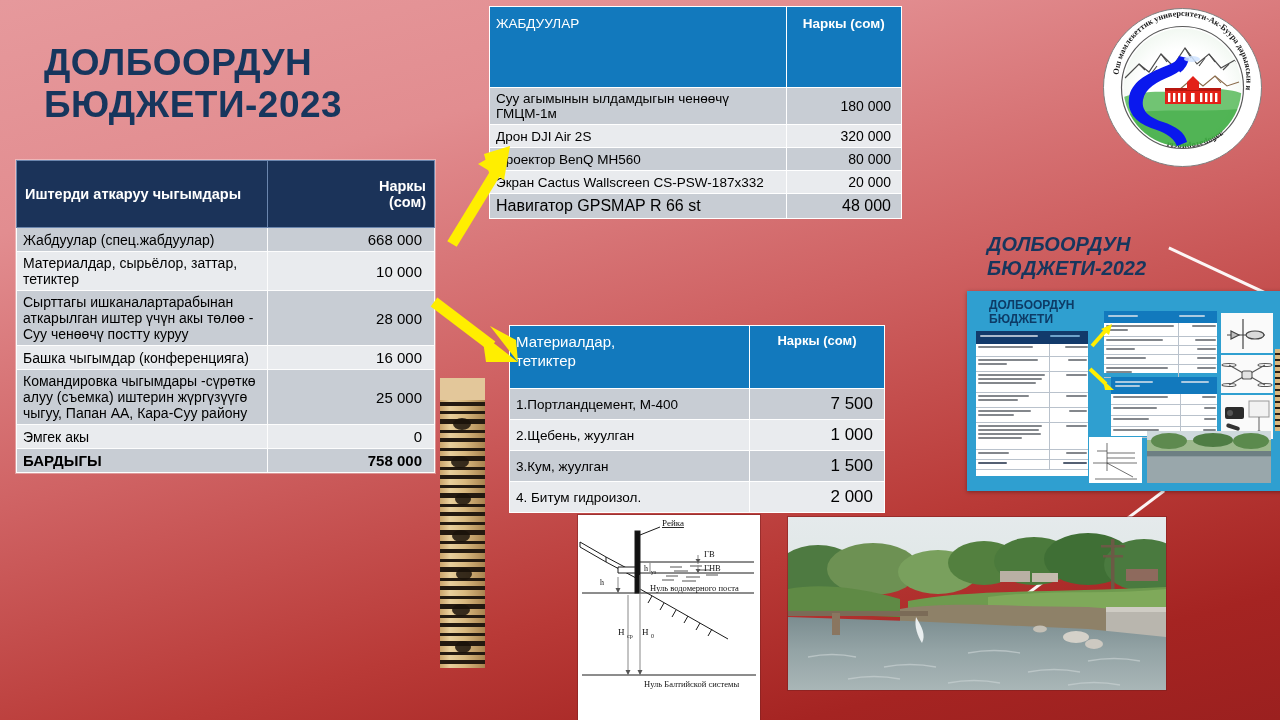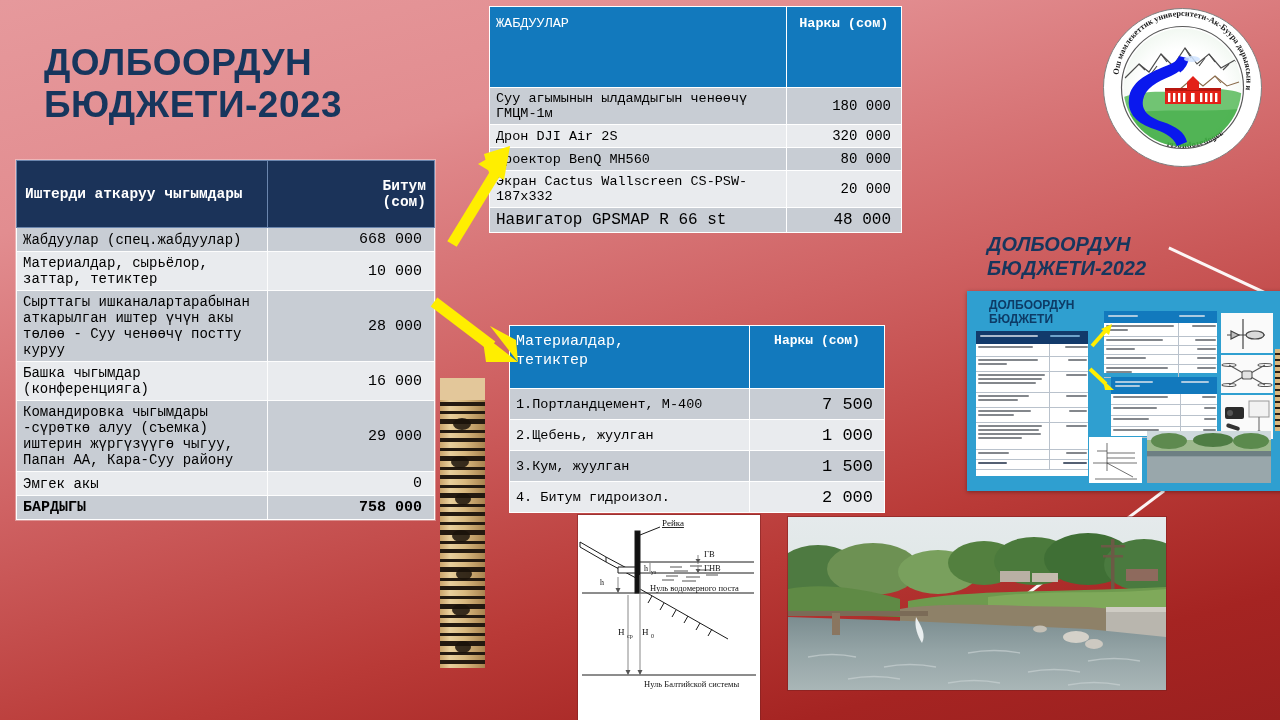--- a/index.html
+++ b/index.html
@@ -11,21 +11,21 @@
   }
 
   
   #slide-title{
     position:absolute;left:44px;top:42px;width:400px;
     font-size:37px;font-weight:bold;line-height:1.14;
     color:#17365d;letter-spacing:.5px;
   }
 
   
-  .tbl{position:absolute;border-collapse:collapse;table-layout:fixed;font-family:Liberation Mono, monospace;}
+  .tbl{position:absolute;border-collapse:collapse;table-layout:fixed;}
   .tbl td,.tbl th{padding:3px 6px;vertical-align:middle;}
 
   
   #budget-table{left:16px;top:160px;width:419px;
      box-shadow:0 0 0 1px rgba(255,255,255,.35);}
   #budget-table th{background:#1b3359;color:#fff;font-size:14.5px;font-weight:bold;
      border:1px solid #6b86ae;text-align:left;height:58px;padding:4px 8px;}
   #budget-table th.num{text-align:right;}
   #budget-table td{font-size:14px;color:#000;border:1px solid #fdfdfd;}
   #budget-table td.num{text-align:right;font-size:15px;padding-right:12px;}
@@ -104,21 +104,21 @@
 
 <table class="tbl" id="budget-table">
   <colgroup>
       <col style="width:60%">
       <col style="width:40%">
     </colgroup>
   <thead>
     <tr>
       <th>Иштерди аткаруу чыгымдары</th>
       <th class="num">
-        <div>Битум</div>
+        <div>Наркы</div>
         <div>(сом)</div>
       </th>
     </tr>
   </thead>
   <tbody>
       <tr>
         <td>Жабдуулар (спец.жабдуулар)</td>
         <td class="num">668 000</td>
       </tr>
       <tr>
@@ -128,21 +128,21 @@
       <tr>
         <td>Сырттагы ишканалартарабынан аткарылган иштер үчүн акы төлөө - Суу ченөөчү постту куруу</td>
         <td class="num">28 000</td>
       </tr>
       <tr>
         <td>Башка  чыгымдар (конференцияга)</td>
         <td class="num">16 000</td>
       </tr>
       <tr>
         <td>Командировка чыгымдары -сүрөткө алуу  (съемка) иштерин жүргүзүүгө чыгуу, Папан  АА, Кара-Суу району</td>
-        <td class="num">29 000</td>
+        <td class="num">25 000</td>
       </tr>
       <tr>
         <td>Эмгек акы</td>
         <td class="num">0</td>
       </tr>
       <tr class="total">
         <td>БАРДЫГЫ</td>
         <td class="num">758 000</td>
       </tr>
     </tbody>

